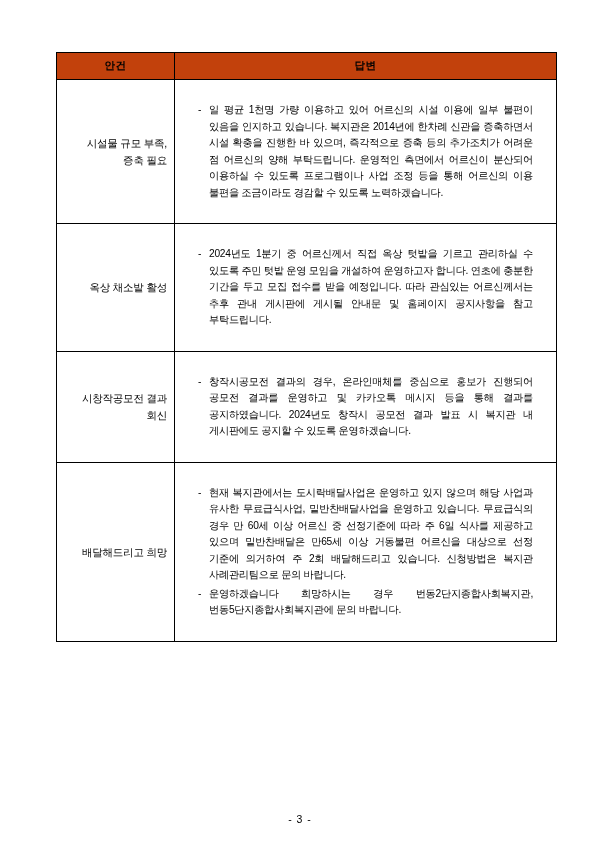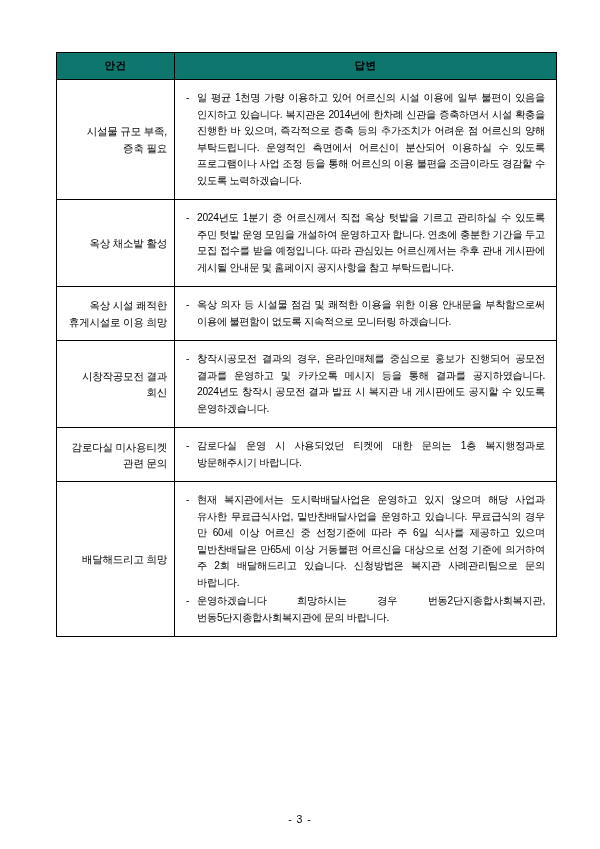--- a/index.html
+++ b/index.html
@@ -28,21 +28,21 @@
     table-layout: fixed;
     border: 1px solid #000000;
   }
   table.qa-table th,
   table.qa-table td {
     border: 1px solid #000000;
     vertical-align: middle;
     padding: 6px 7px;
   }
   thead th {
-    background: #0f766e;
+    background: #c2410c;
     text-align: center;
     font-weight: bold;
     font-size: 10.5px;
     padding: 5px 4px;
     letter-spacing: 0.5px;
   }
   col.c-topic { width: 118px; }
   col.c-answer { width: 382px; }
 
   td.topic {
@@ -54,21 +54,21 @@
   }
   td.answer {
     font-size: 10.2px;
     line-height: 1.62;
     letter-spacing: -0.25px;
     text-align: justify;
     word-break: keep-all;
   }
   ul.bullets {
     list-style: none;
-    margin: 4px;
+    margin: 16px;
     padding: 0;
   }
   ul.bullets > li {
     position: relative;
     padding-left: 11px;
     margin: 0 0 2px 0;
   }
   ul.bullets > li:last-child {
     margin-bottom: 0;
   }
@@ -115,40 +115,24 @@
       </tr>
       <tr>
         <td class="topic">옥상 채소밭 활성</td>
         <td class="answer">
           <ul class="bullets">
             <li>2024년도 1분기 중 어르신께서 직접 옥상 텃밭을 기르고 관리하실 수 있도록 주민 텃밭 운영 모임을 개설하여 운영하고자 합니다. 연초에 충분한 기간을 두고 모집 접수를 받을 예정입니다. 따라 관심있는 어르신께서는 추후 관내 게시판에 게시될 안내문 및 홈페이지 공지사항을 참고 부탁드립니다.</li>
           </ul>
         </td>
       </tr>
       <tr>
-        <td class="topic">옥상 시설 쾌적한<br>휴게시설로 이용 희망</td>
-        <td class="answer">
-          <ul class="bullets">
-            <li>옥상 의자 등 시설물 점검 및 쾌적한 이용을 위한 이용 안내문을 부착함으로써 이용에 불편함이 없도록 지속적으로 모니터링 하겠습니다.</li>
-          </ul>
-        </td>
-      </tr>
-      <tr>
         <td class="topic">시창작공모전 결과<br>회신</td>
         <td class="answer">
           <ul class="bullets">
             <li>창작시공모전 결과의 경우, 온라인매체를 중심으로 홍보가 진행되어 공모전 결과를 운영하고 및 카카오톡 메시지 등을 통해 결과를 공지하였습니다. 2024년도 창작시 공모전 결과 발표 시 복지관 내 게시판에도 공지할 수 있도록 운영하겠습니다.</li>
-          </ul>
-        </td>
-      </tr>
-      <tr>
-        <td class="topic">감로다실 미사용티켓<br>관련 문의</td>
-        <td class="answer">
-          <ul class="bullets">
-            <li>감로다실 운영 시 사용되었던 티켓에 대한 문의는 1층 복지행정과로 방문해주시기 바랍니다.</li>
           </ul>
         </td>
       </tr>
       <tr>
         <td class="topic">배달해드리고 희망</td>
         <td class="answer">
           <ul class="bullets">
             <li>현재 복지관에서는 도시락배달사업은 운영하고 있지 않으며 해당 사업과 유사한 무료급식사업, 밑반찬배달사업을 운영하고 있습니다. 무료급식의 경우 만 60세 이상 어르신 중 선정기준에 따라 주 6일 식사를 제공하고 있으며 밑반찬배달은 만65세 이상 거동불편 어르신을 대상으로 선정 기준에 의거하여 주 2회 배달해드리고 있습니다. 신청방법은 복지관 사례관리팀으로 문의 바랍니다.</li>
             <li>운영하겠습니다 희망하시는 경우 번동2단지종합사회복지관, 번동5단지종합사회복지관에 문의 바랍니다.</li>
           </ul>

